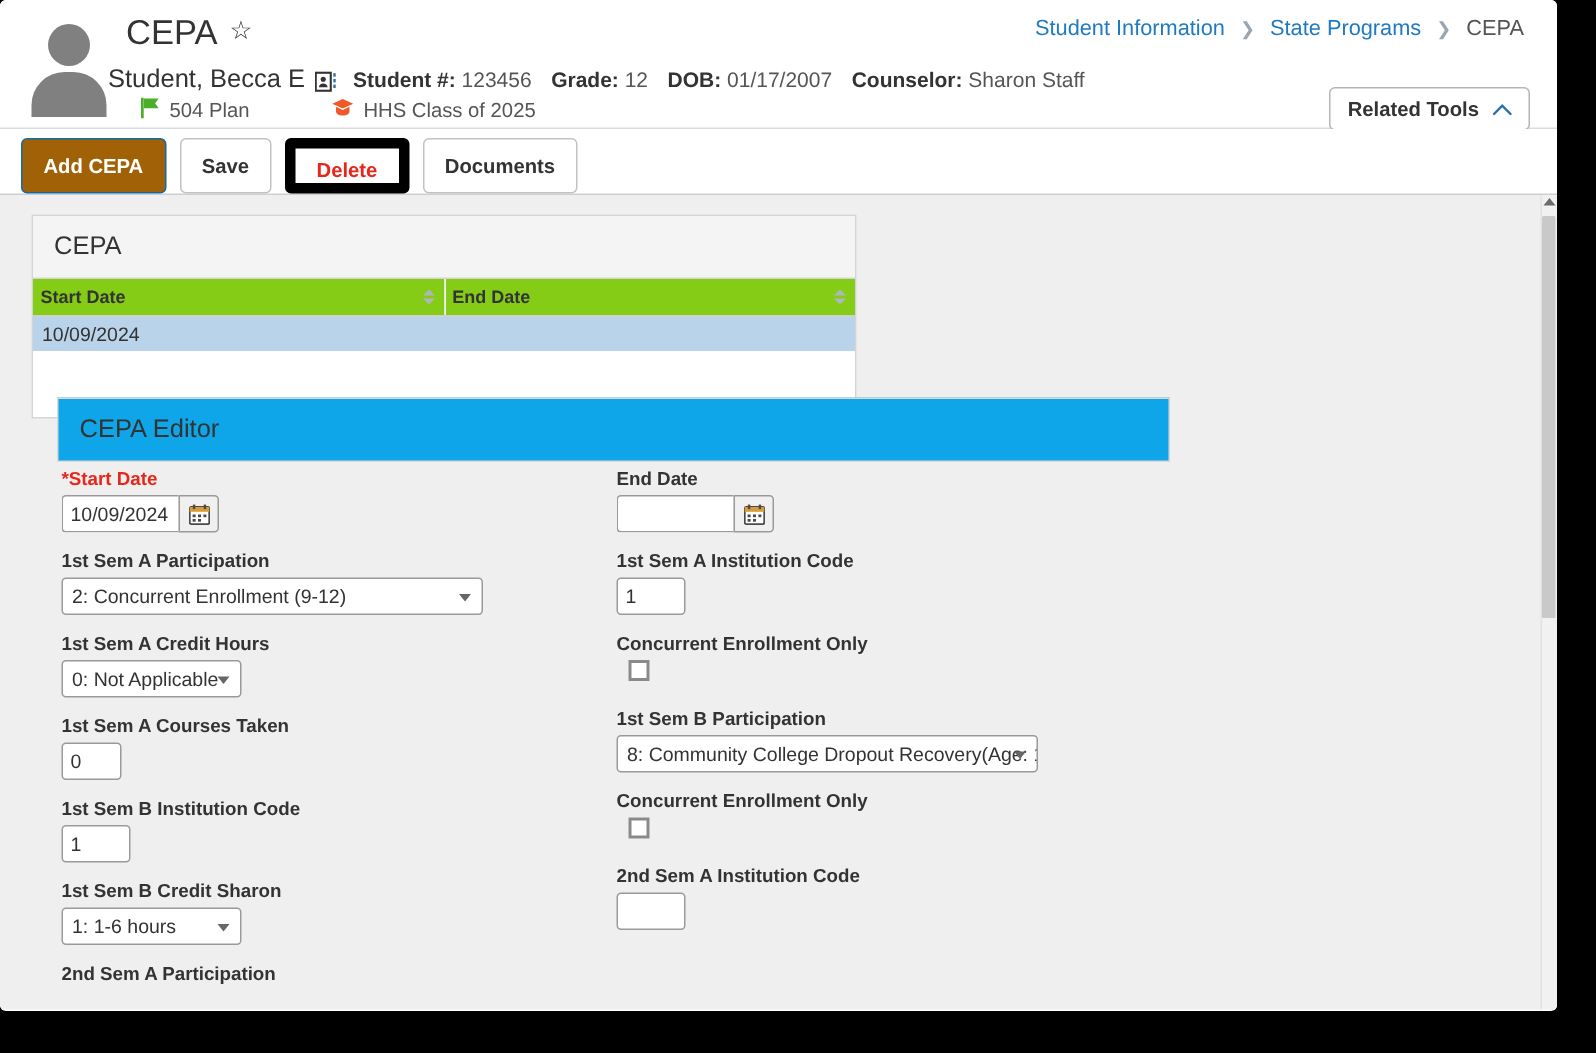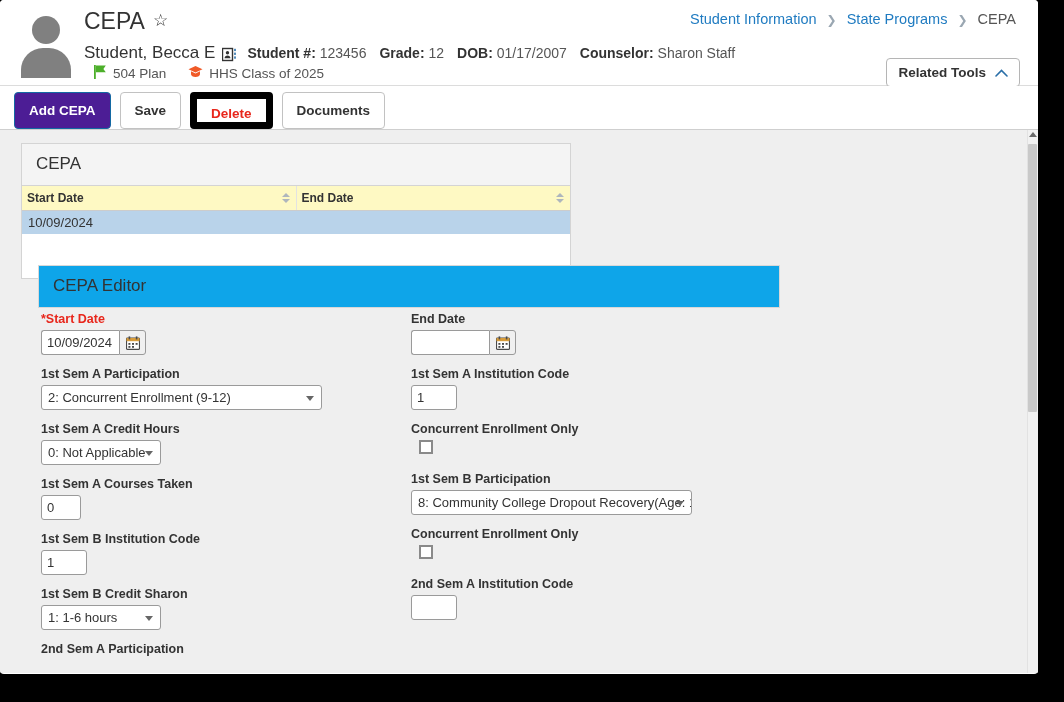--- a/index.html
+++ b/index.html
@@ -50,39 +50,40 @@
   #titleRow {
     position: absolute; left: 84px; top: 8px;
     display: flex; align-items: center; gap: 8px;
   }
   #pageTitle {
     font-size: 23px; color: #333333; line-height: 26px;
   }
   .star-icon { font-size: 17px; color: #333; line-height: 20px; }
 
   #infoRow {
-    position: absolute; left: 84px; top: 43px;
+    position: absolute; left: 72px; top: 43px;
     display: flex; align-items: center;
     font-size: 14px; color: #555555;
     white-space: nowrap;
   }
   #studentName { font-size: 17px; color: #333333; }
   .contact-icon {
     display: inline-block; width: 15px; height: 15px;
     margin-left: 7px; margin-right: 10px;
     position: relative; top: 1px;
   }
   .meta-item { margin-right: 13px; }
   .meta-item b { color: #333333; font-weight: bold; }
 
   #flagRow {
     position: absolute; left: 94px; top: 65px;
     display: flex; align-items: center;
     font-size: 13.5px; color: #555555;
     white-space: nowrap;
+    gap: 33px;
   }
   #flagRow .chip { display: flex; align-items: center; margin-right: 22px; gap: 6px; }
 
   #breadcrumb {
     position: absolute; right: 22px; top: 11px;
     font-size: 14.5px; color: #1f7bc1;
     white-space: nowrap;
   }
   #breadcrumb .sep { color: #9aa7b2; margin: 0 6px; font-size: 12px; }
   #breadcrumb .crumb-last { color: #555555; }
@@ -107,21 +108,21 @@
     display: flex; gap: 9px;
   }
   .btn {
     font-family: "Liberation Sans", sans-serif;
     font-size: 13.5px; font-weight: bold;
     border-radius: 4px;
     padding: 8px 14px;
     line-height: 14px;
     white-space: nowrap;
   }
-  .btn-primary { background: #4c1d95; color: #ffffff; border: 1px solid #1369a3; }
+  .btn-primary { background: #a16207; color: #ffffff; border: 1px solid #1369a3; }
   .btn-default { background: #ffffff; color: #333333; border: 1px solid #c2c2c2; }
   .btn-danger  { background: #ffffff; color: #e8271c; border: 7px solid #000000; }
 
   
   #body {
     position: relative;
     height: 543px;
     background: #efefef;
     overflow: hidden;
   }
@@ -139,21 +140,21 @@
     font-size: 17px; color: #333333;
     border-bottom: 1px solid #d4d4d4;
   }
   #listTable { width: 100%; border-collapse: collapse; }
   #listTable th {
     font-size: 12px; font-weight: bold; color: #333333;
     text-align: left;
     padding: 5px 8px 5px 5px;
     border-bottom: 1px solid #cccccc;
     border-right: 1px solid #e2e2e2;
-    background: #fef9c3;
+    background: #84cc16;
     position: relative;
   }
   #listTable th:last-child { border-right: none; }
   #listTable th .sorter {
     position: absolute; right: 6px; top: 50%;
     transform: translateY(-50%);
     display: flex; flex-direction: column; gap: 2px;
   }
   #listTable th .sorter i {
     display: block; width: 0; height: 0;

